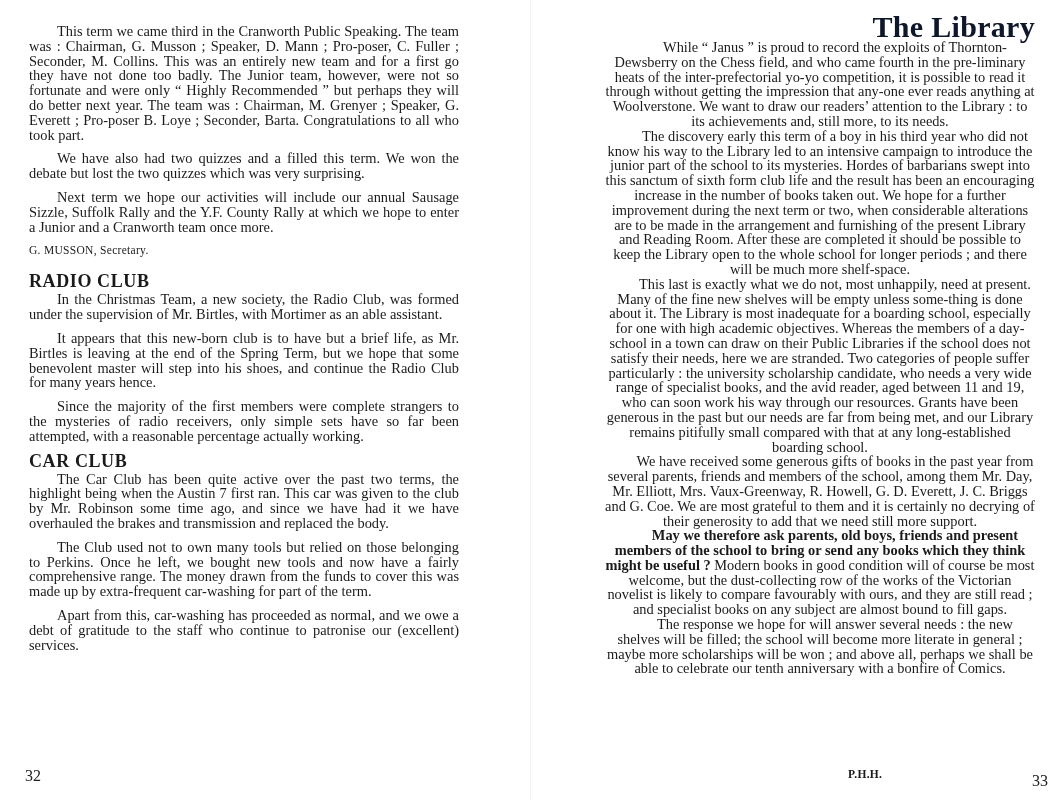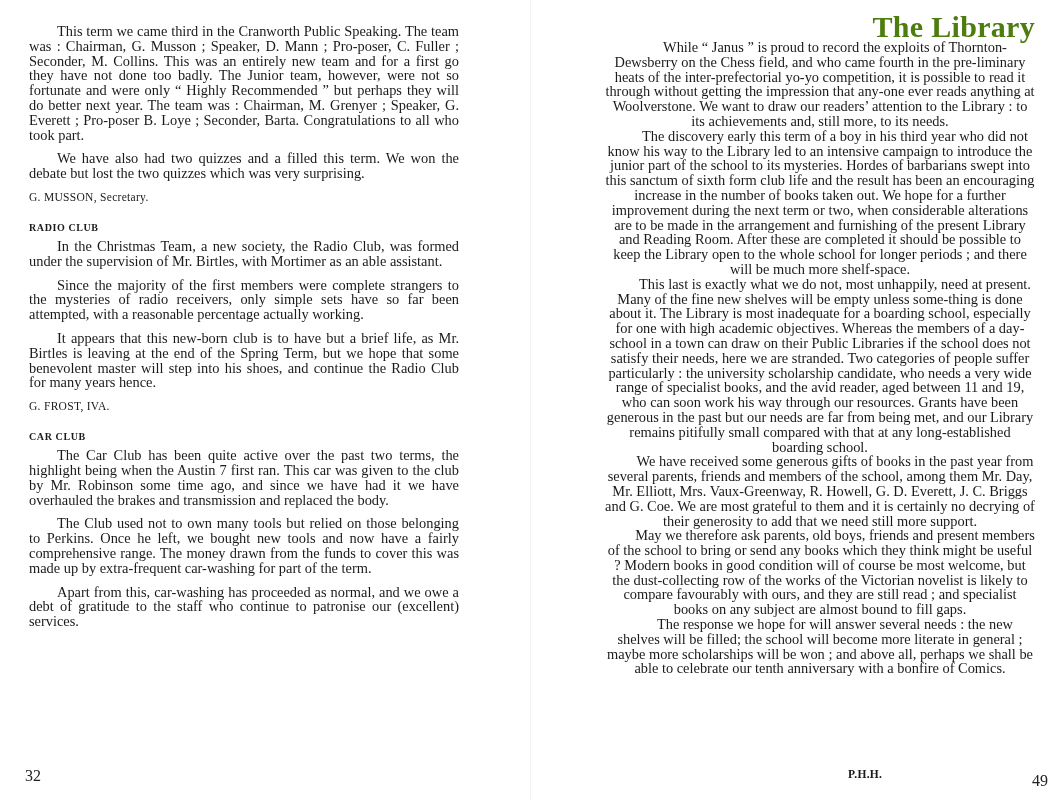--- a/index.html
+++ b/index.html
@@ -34,36 +34,36 @@
     .page-right p { margin-bottom: 0; text-indent: 30px; text-align: center; }
     .sig {
       text-align: left;
       font-size: 11.5px;
       letter-spacing: 0.3px;
       margin: 0 42px 16px 0;
       line-height: 14px;
     }
     .heading {
       font-weight: bold;
-      font-size: 10px;
+      font-size: 18px;
       letter-spacing: 0.6px;
       margin: 0 0 3px 0;
       line-height: 16px;
     }
     .title {
       position: absolute;
       right: 0px; top: 10px;
       font-family: "Liberation Serif", "DejaVu Serif", serif;
       font-weight: bold;
       font-size: 30px;
       letter-spacing: 0.3px;
       line-height: 30px;
-      color: #4d7c0f;
+      color: #0f172a;
     }
-    .bold { font-weight: normal; }
+    .bold { font-weight: bold; }
     .page-num {
       position: absolute;
       font-size: 16px;
       color: #222;
     }
     .pn-left { left: 25px; top: 767px; }
     .pn-right { left: 1032px; top: 772px; }
     .phh {
       position: absolute;
       left: 848px; top: 768px;
@@ -74,29 +74,29 @@
     .last-line-right { text-align: left; }
   </style>
 </head>
 <body>
 
 <div class="page page-left">
   <div class="col">
     <section>
       <p>This term we came third in the Cranworth Public Speaking. The team was : Chairman, G. Musson ; Speaker, D. Mann ; Pro-poser, C. Fuller ; Seconder, M. Collins. This was an entirely new team and for a first go they have not done too badly. The Junior team, however, were not so fortunate and were only “ Highly Recommended ” but perhaps they will do better next year. The team was : Chairman, M. Grenyer ; Speaker, G. Everett ; Pro-poser B. Loye ; Seconder, Barta. Congratulations to all who took part.</p>
       <p>We have also had two quizzes and a filled this term. We won the debate but lost the two quizzes which was very surprising.</p>
+      <p>Next term we hope our activities will include our annual Sausage Sizzle, Suffolk Rally and the Y.F. County Rally at which we hope to enter a Junior and a Cranworth team once more.</p>
       <div class="sig">G. MUSSON, Secretary.</div>
     </section>
 
     <section>
       <div class="heading">RADIO CLUB</div>
       <p>In the Christmas Team, a new society, the Radio Club, was formed under the supervision of Mr. Birtles, with Mortimer as an able assistant.</p>
+      <p>It appears that this new-born club is to have but a brief life, as Mr. Birtles is leaving at the end of the Spring Term, but we hope that some benevolent master will step into his shoes, and continue the Radio Club for many years hence.</p>
       <p>Since the majority of the first members were complete strangers to the mysteries of radio receivers, only simple sets have so far been attempted, with a reasonable percentage actually working.</p>
-      <p>It appears that this new-born club is to have but a brief life, as Mr. Birtles is leaving at the end of the Spring Term, but we hope that some benevolent master will step into his shoes, and continue the Radio Club for many years hence.</p>
-      <div class="sig">G. FROST, IVA.</div>
     </section>
 
     <section>
       <div class="heading">CAR CLUB</div>
       <p>The Car Club has been quite active over the past two terms, the highlight being when the Austin 7 first ran. This car was given to the club by Mr. Robinson some time ago, and since we have had it we have overhauled the brakes and transmission and replaced the body.</p>
       <p>The Club used not to own many tools but relied on those belonging to Perkins. Once he left, we bought new tools and now have a fairly comprehensive range. The money drawn from the funds to cover this was made up by extra-frequent car-washing for part of the term.</p>
       <p>Apart from this, car-washing has proceeded as normal, and we owe a debt of gratitude to the staff who continue to patronise our (excellent) services.</p>
     </section>
   </div>
   <div class="page-num pn-left">32</div>
@@ -109,13 +109,13 @@
     <div class="title" style="position:absolute; top:-28px; right:0;">The Library</div>
     <p>While “ Janus ” is proud to record the exploits of Thornton-Dewsberry on the Chess field, and who came fourth in the pre-liminary heats of the inter-prefectorial yo-yo competition, it is possible to read it through without getting the impression that any-one ever reads anything at Woolverstone. We want to draw our readers’ attention to the Library : to its achievements and, still more, to its needs.</p>
     <p>The discovery early this term of a boy in his third year who did not know his way to the Library led to an intensive campaign to introduce the junior part of the school to its mysteries. Hordes of barbarians swept into this sanctum of sixth form club life and the result has been an encouraging increase in the number of books taken out. We hope for a further improvement during the next term or two, when considerable alterations are to be made in the arrangement and furnishing of the present Library and Reading Room. After these are completed it should be possible to keep the Library open to the whole school for longer periods ; and there will be much more shelf-space.</p>
     <p>This last is exactly what we do not, most unhappily, need at present. Many of the fine new shelves will be empty unless some-thing is done about it. The Library is most inadequate for a boarding school, especially for one with high academic objectives. Whereas the members of a day-school in a town can draw on their Public Libraries if the school does not satisfy their needs, here we are stranded. Two categories of people suffer particularly : the university scholarship candidate, who needs a very wide range of specialist books, and the avid reader, aged between 11 and 19, who can soon work his way through our resources. Grants have been generous in the past but our needs are far from being met, and our Library remains pitifully small compared with that at any long-established boarding school.</p>
     <p>We have received some generous gifts of books in the past year from several parents, friends and members of the school, among them Mr. Day, Mr. Elliott, Mrs. Vaux-Greenway, R. Howell, G. D. Everett, J. C. Briggs and G. Coe. We are most grateful to them and it is certainly no decrying of their generosity to add that we need still more support.</p>
     <p><span class="bold">May we therefore ask parents, old boys, friends and present members of the school to bring or send any books which they think might be useful ?</span><span> Modern books in good condition will of course be most welcome, but the dust-collecting row of the works of the Victorian novelist is likely to compare favourably with ours, and they are still read ; and specialist books on any subject are almost bound to fill gaps.</span></p>
     <p class="last-line-right">The response we hope for will answer several needs : the new shelves will be filled; the school will become more literate in general ; maybe more scholarships will be won ; and above all, perhaps we shall be able to celebrate our tenth anniversary with a bonfire of Comics.</p>
   </div>
 </div>
 <div class="phh">P.H.H.</div>
-<div class="page-num pn-right">49</div>
+<div class="page-num pn-right">33</div>
 
 </body></html>

